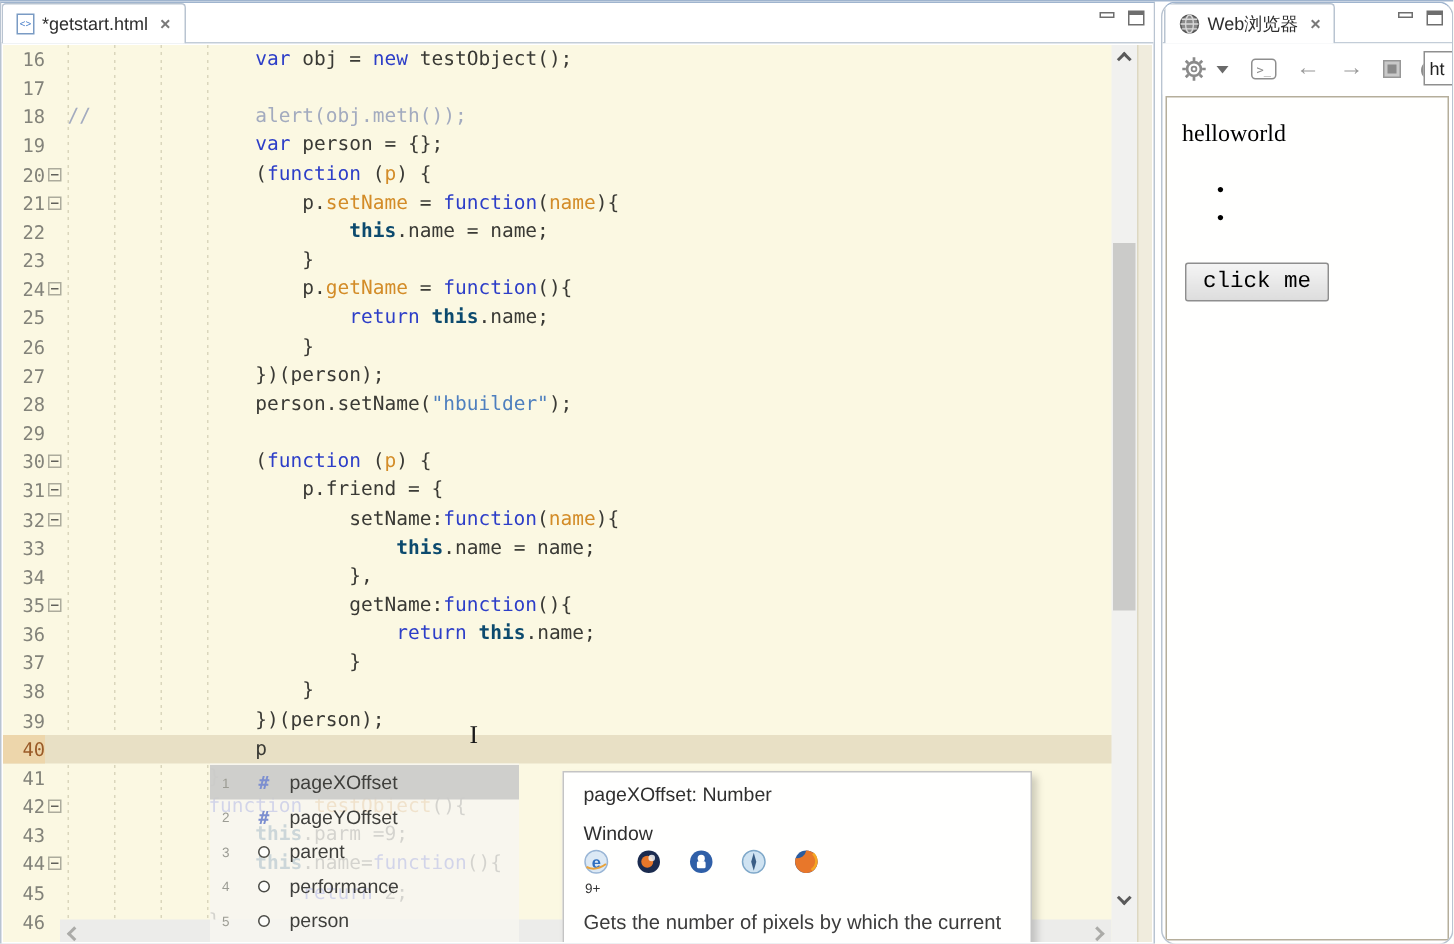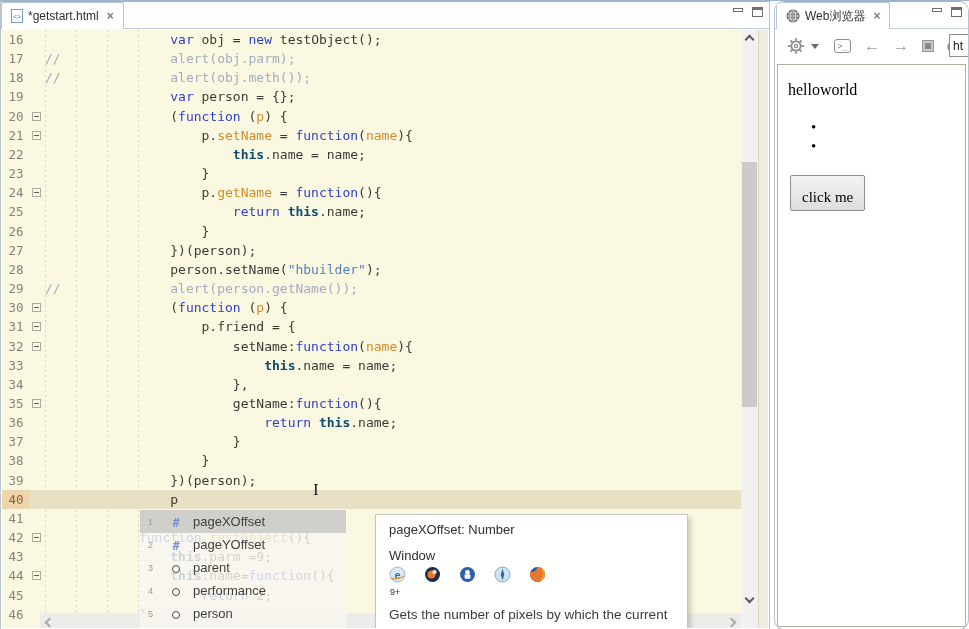--- a/index.html
+++ b/index.html
@@ -25,21 +25,21 @@
   .max-btn { width:11px; height:10px; border:1px solid #6E6E6E; border-top:3px solid #6E6E6E; }
 
   
   .editor { position:absolute; left:1px; right:1px; top:28px; bottom:1px;
             background:#FBF8E2; overflow:hidden; }
   .guide { position:absolute; top:0; bottom:0; width:1px;
            background:repeating-linear-gradient(to bottom,#DAD6BC 0 2px,transparent 2px 5px); }
   .code-row { position:relative; display:flex; height:19.16px; line-height:19.16px;
               width:740px; font-family:"DejaVu Sans Mono", monospace; font-size:13px; }
   .code-row.current { background:#E8E0C5; }
-  .ln { width:28px; text-align:center; color:#83837A; font-size:12.5px; flex:none; }
+  .ln { width:28px; text-align:right; color:#83837A; font-size:12.5px; flex:none; }
   .code-row.current .ln { background:#EDD6AB; color:#9A5B28; }
   .foldcol { width:13px; flex:none; position:relative; }
   .fold { position:absolute; left:2px; top:5px; width:9px; height:9px;
           border:1px solid #ACAB9C; background:
           linear-gradient(#61615A,#61615A) center / 5px 1px no-repeat; }
   .codetext { white-space:pre; padding-left:2px; color:#3A3A35; }
   .kw  { color:#2D3EC8; }
   .pl  { color:#3A3A35; }
   .prop{ color:#D38C28; }
   .str { color:#4E7FBE; }
@@ -105,22 +105,22 @@
   .url-input { position:absolute; left:174px; top:5px; width:40px; height:23px;
                border:1px solid #8F8F8F; font-size:12px; padding:2px 3px; color:#222;
                font-family:"Liberation Sans", sans-serif; }
   .viewport { position:absolute; left:2px; right:2px; top:62px; bottom:2px;
               background:#FFFFFE; border:1px solid #B5AE9B; }
   .bp-heading { position:absolute; left:10px; top:16px;
                 font-family:"Liberation Serif", serif; font-size:16px; color:#000; }
   .bp-list { position:absolute; left:0; top:54px; }
   .bp-li { height:19px; padding-left:33px; font-family:"Liberation Serif", serif;
            font-size:15px; color:#000; }
-  .bp-button { position:absolute; left:12px; top:110px; padding:13px 11px 4px;
-               font-family:Liberation Serif, serif; font-size:15px; color:#000;
+  .bp-button { position:absolute; left:12px; top:110px; padding:3px 11px 4px;
+               font-family:Liberation Mono, monospace; font-size:15px; color:#000;
                background:linear-gradient(#F4F4F4,#DDDDDD); border:1px solid #8E8E8E;
                border-radius:2px; cursor:default; }
   svg { display:block; }
 </style>
 </head>
 <body>
 
 <div class="app">
 
   <div class="panel panel-left">
@@ -144,21 +144,20 @@
 
       <div id="code-lines">
           <div class="code-row">
             <span class="ln">16</span>
             <span class="foldcol"></span>
             <span class="codetext"><span class="pl">                </span><span class="kw">var</span><span class="pl"> obj = </span><span class="kw">new</span><span class="pl"> testObject();</span></span>
           </div>
           <div class="code-row">
             <span class="ln">17</span>
             <span class="foldcol"></span>
-            <span class="codetext"><span class="cm">//              alert(obj.parm);</span></span>
           </div>
           <div class="code-row">
             <span class="ln">18</span>
             <span class="foldcol"></span>
             <span class="codetext"><span class="cm">//              alert(obj.meth());</span></span>
           </div>
           <div class="code-row">
             <span class="ln">19</span>
             <span class="foldcol"></span>
             <span class="codetext"><span class="pl">                </span><span class="kw">var</span><span class="pl"> person = {};</span></span>
@@ -210,21 +209,20 @@
             <span class="codetext"><span class="pl">                })(person);</span></span>
           </div>
           <div class="code-row">
             <span class="ln">28</span>
             <span class="foldcol"></span>
             <span class="codetext"><span class="pl">                person.setName(</span><span class="str">"hbuilder"</span><span class="pl">);</span></span>
           </div>
           <div class="code-row">
             <span class="ln">29</span>
             <span class="foldcol"></span>
-            <span class="codetext"><span class="cm">//              alert(person.getName());</span></span>
           </div>
           <div class="code-row">
             <span class="ln">30</span>
             <span class="foldcol">
               <span class="fold"></span>
             </span>
             <span class="codetext"><span class="pl">                (</span><span class="kw">function</span><span class="pl"> (</span><span class="prop">p</span><span class="pl">) {</span></span>
           </div>
           <div class="code-row">
             <span class="ln">31</span>

